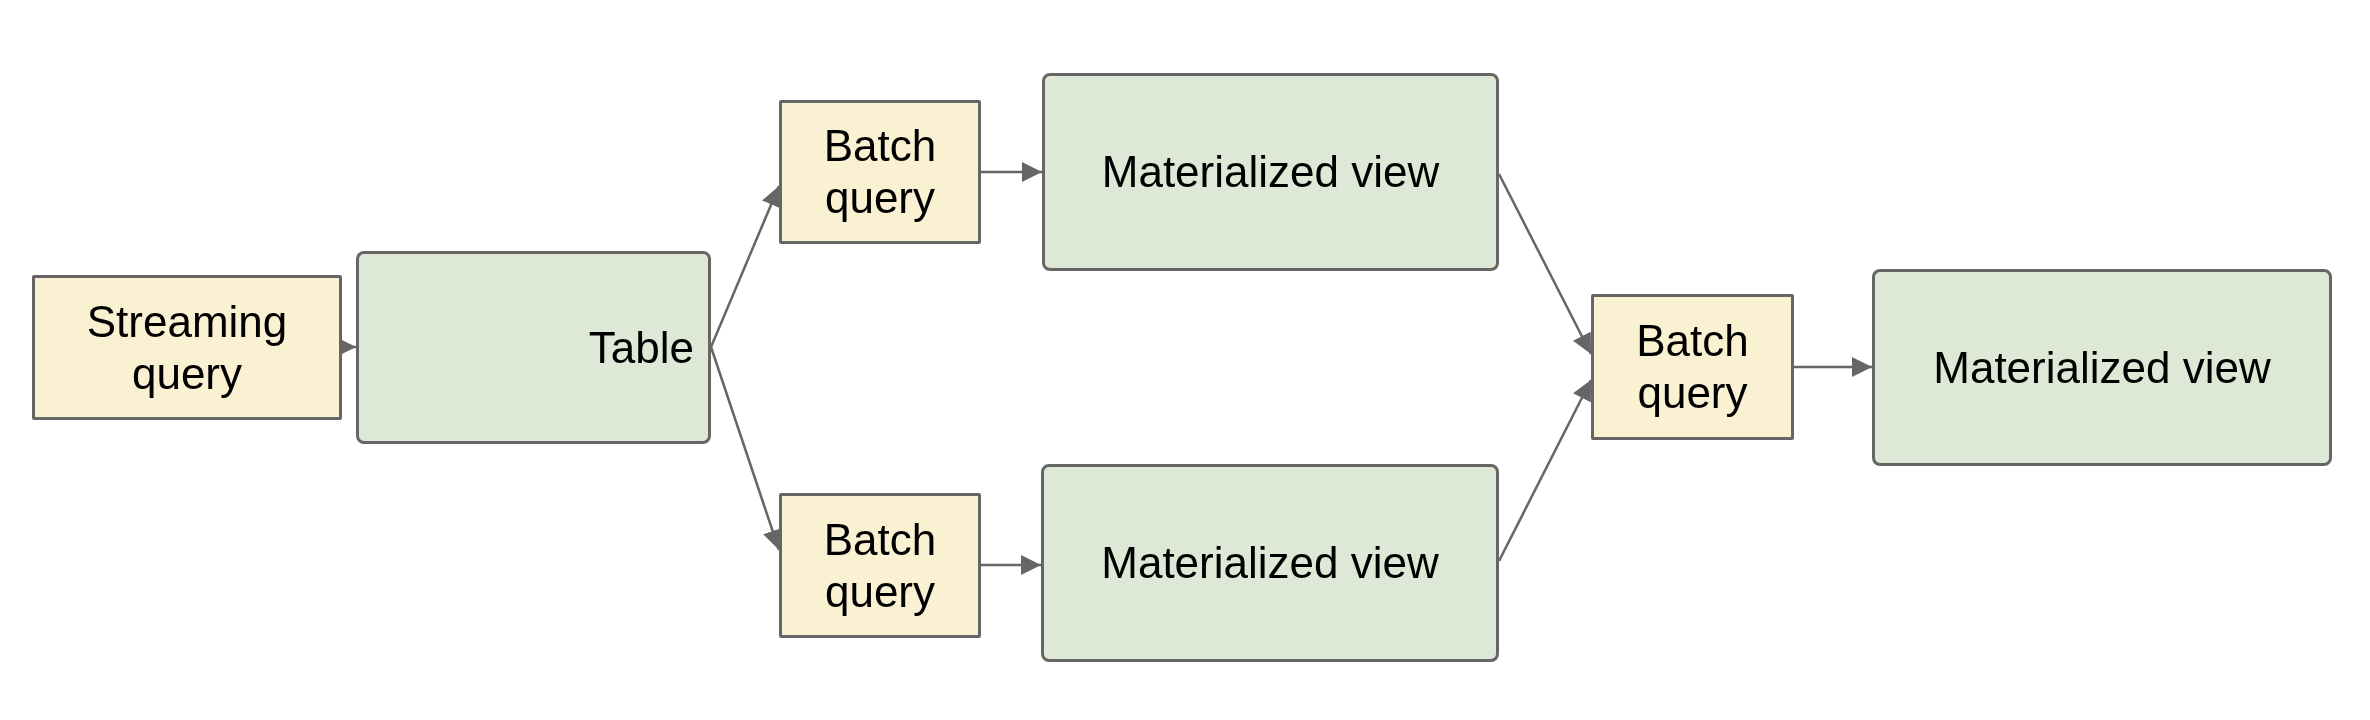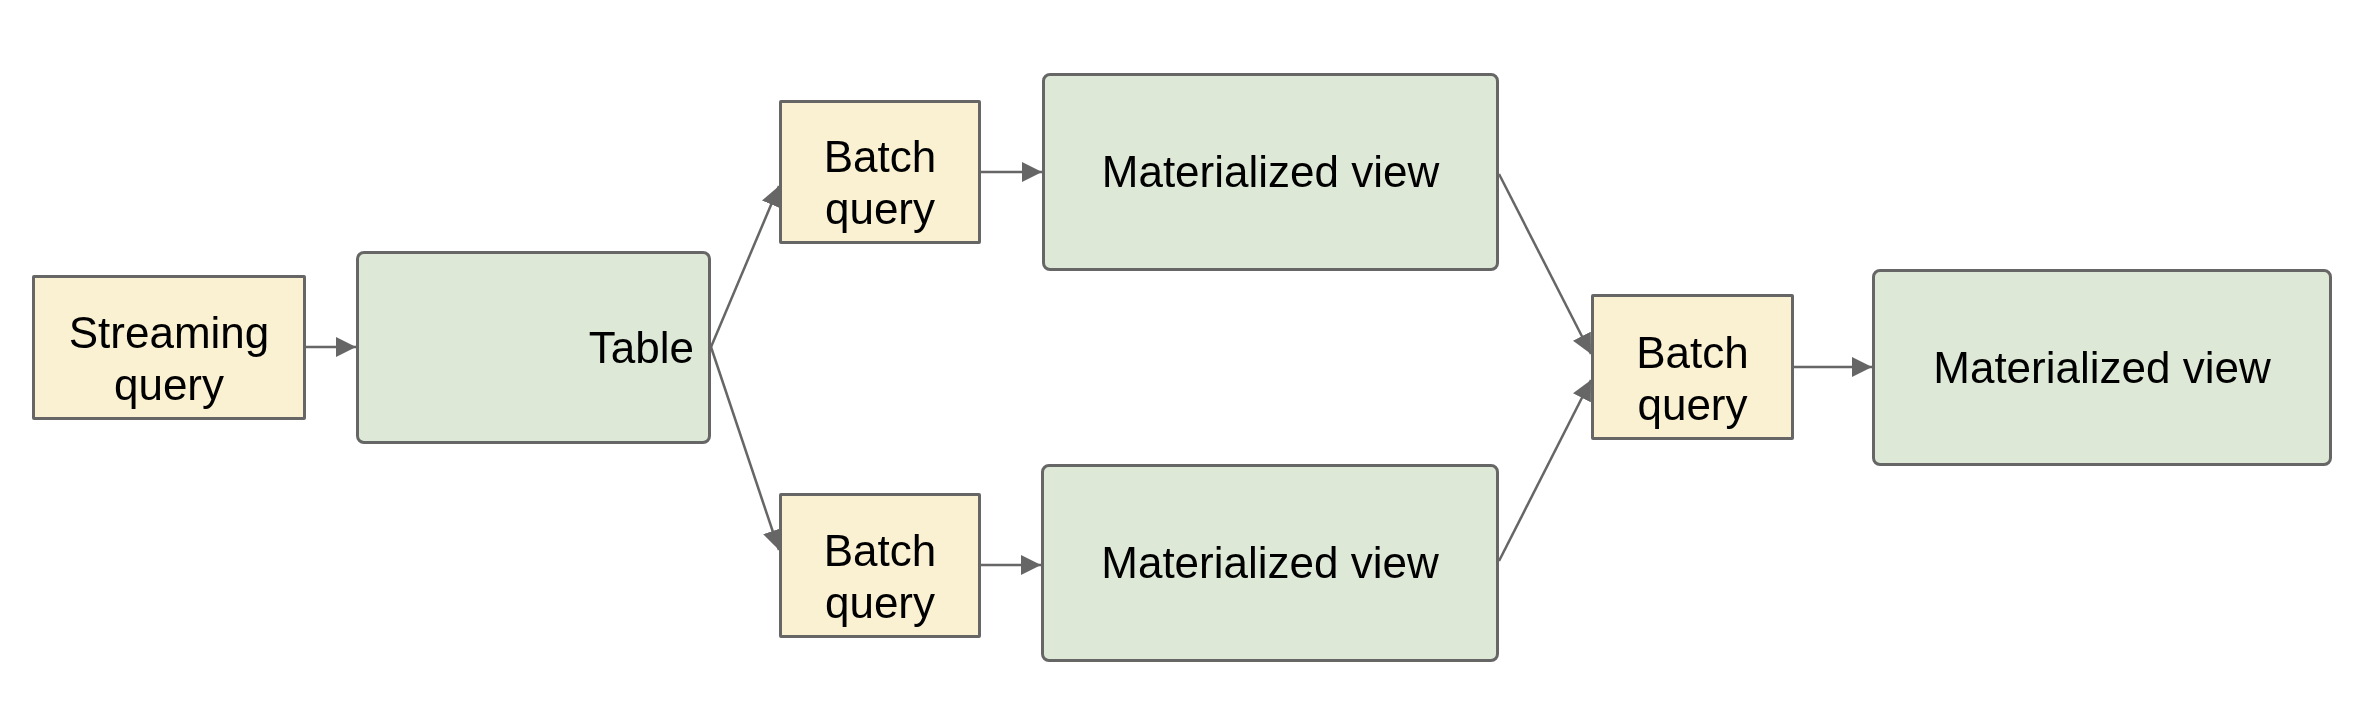--- a/index.html
+++ b/index.html
@@ -37,27 +37,26 @@
     justify-content: center;
     text-align: center;
     color: var(--text, #000000);
     font-size: 44px;
     line-height: 1.18;
     padding: 6px 14px;
   }
   .node.query {
     background: var(--query-fill, #faf1d3);
     border-radius: 2px;
-    align-items: flex-end;
   }
   .node.store {
     background: var(--store-fill, #dde8d6);
     border-radius: 8px;
   }
-  #n-streaming-query      { left: 32px;   top: 275px; width: 274px; height: 145px; }
+  #n-streaming-query      { left: 32px;   top: 275px; width: 310px; height: 145px; }
   #n-table                { left: 356px;  top: 251px; width: 355px; height: 193px; justify-content: flex-end; }
   #n-batch-query-top      { left: 779px;  top: 100px; width: 202px; height: 144px; }
   #n-mat-view-top         { left: 1042px; top: 73px;  width: 457px; height: 198px; }
   #n-batch-query-bottom   { left: 779px;  top: 493px; width: 202px; height: 145px; }
   #n-mat-view-bottom      { left: 1041px; top: 464px; width: 458px; height: 198px; }
   #n-batch-query-join     { left: 1591px; top: 294px; width: 203px; height: 146px; }
   #n-mat-view-final       { left: 1872px; top: 269px; width: 460px; height: 197px; }
 </style>
 </head>
 <body>

